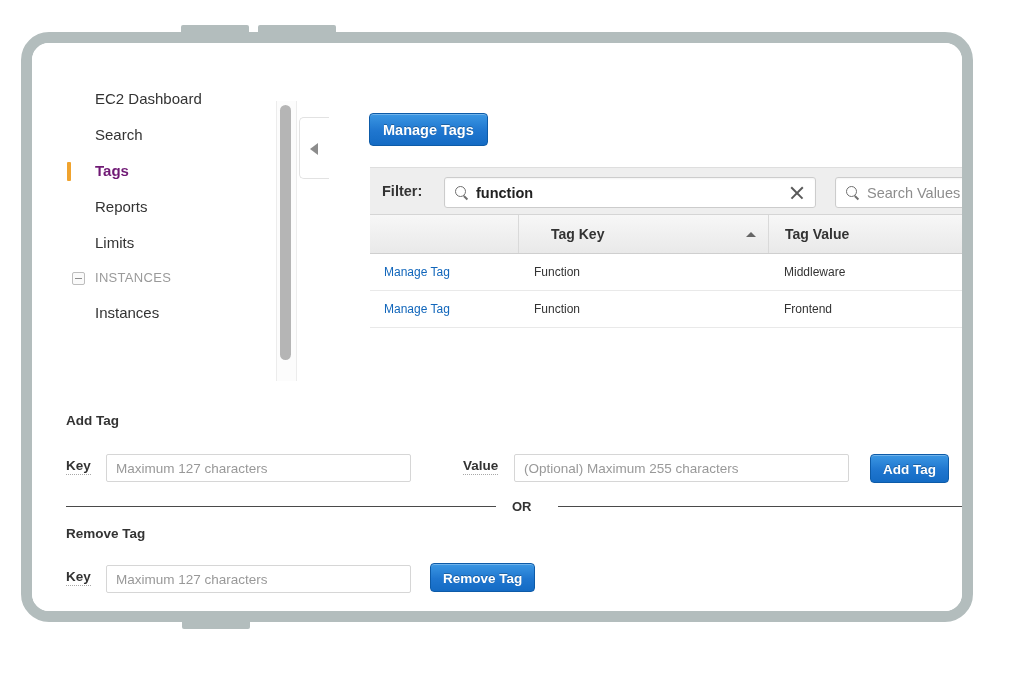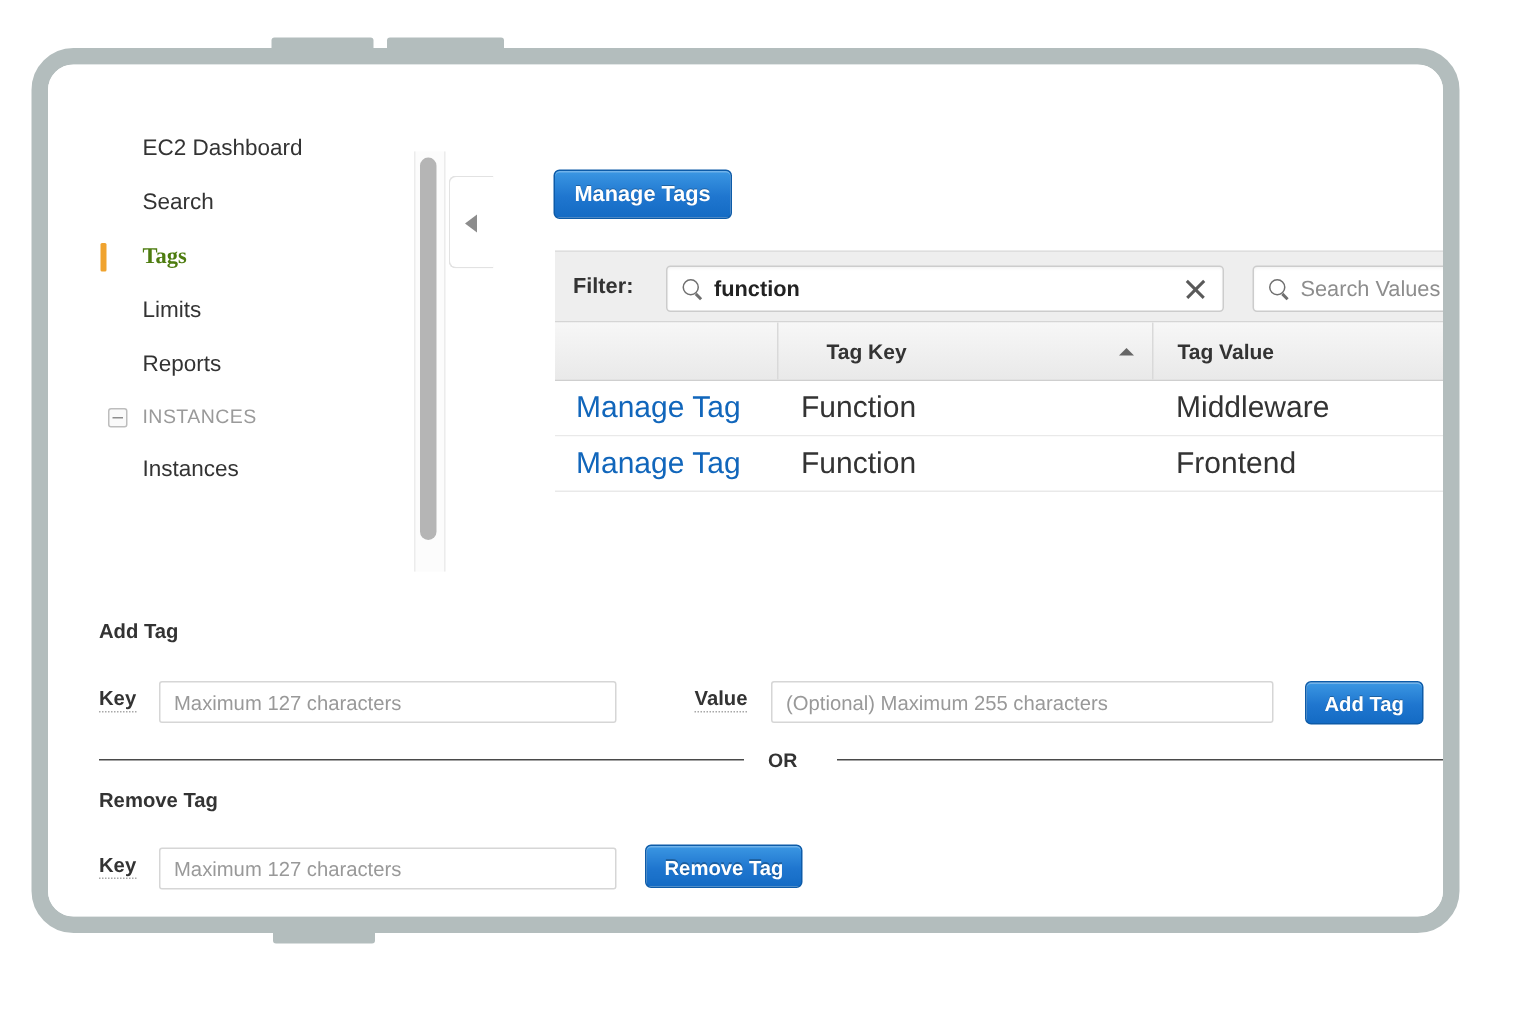--- a/index.html
+++ b/index.html
@@ -55,21 +55,21 @@
   }
   .nav-item {
     position: relative;
     height: 36px;
     line-height: 36px;
     padding-left: 63px;
     font-size: 15px;
     color: #333333;
     white-space: nowrap;
   }
-  .nav-item.active { font-weight: bold; color: #4d7c0f; font-family: Liberation Serif, serif; }
+  .nav-item.active { font-weight: bold; color: #701a75; }
   .nav-item.active .active-bar {
     position: absolute;
     left: 35px; top: 9px;
     width: 4px; height: 19px;
     background: #f0a32e;
     border-radius: 1px;
   }
   .nav-group {
     position: relative;
     height: 34px;
@@ -277,21 +277,21 @@
     position: relative;
     height: 36px;
     border-bottom: 1px solid #e9e9e9;
     background: #ffffff;
   }
   .td {
     position: absolute;
     top: 0;
     height: 36px;
     line-height: 36px;
-    font-size: 20px;
+    font-size: 12px;
     color: #333333;
     white-space: nowrap;
     text-align: center;
   }
   .td-action { left: 14px; }
   .td-key    { left: 164px; }
   .td-value  { left: 414px; }
   .link {
     color: #1166bb;
     cursor: pointer;
@@ -390,25 +390,25 @@
       <div class="nav-item">
         <span>Search</span>
       </div>
 
       <div class="nav-item active">
         <span class="active-bar"></span>
         <span>Tags</span>
       </div>
 
       <div class="nav-item">
+        <span>Reports</span>
+      </div>
+
+      <div class="nav-item">
         <span>Limits</span>
-      </div>
-
-      <div class="nav-item">
-        <span>Reports</span>
       </div>
 
       <div class="nav-group">
         <span class="group-toggle"></span>
         <span>INSTANCES</span>
       </div>
 
       <div class="nav-item">
         <span>Instances</span>
       </div>

